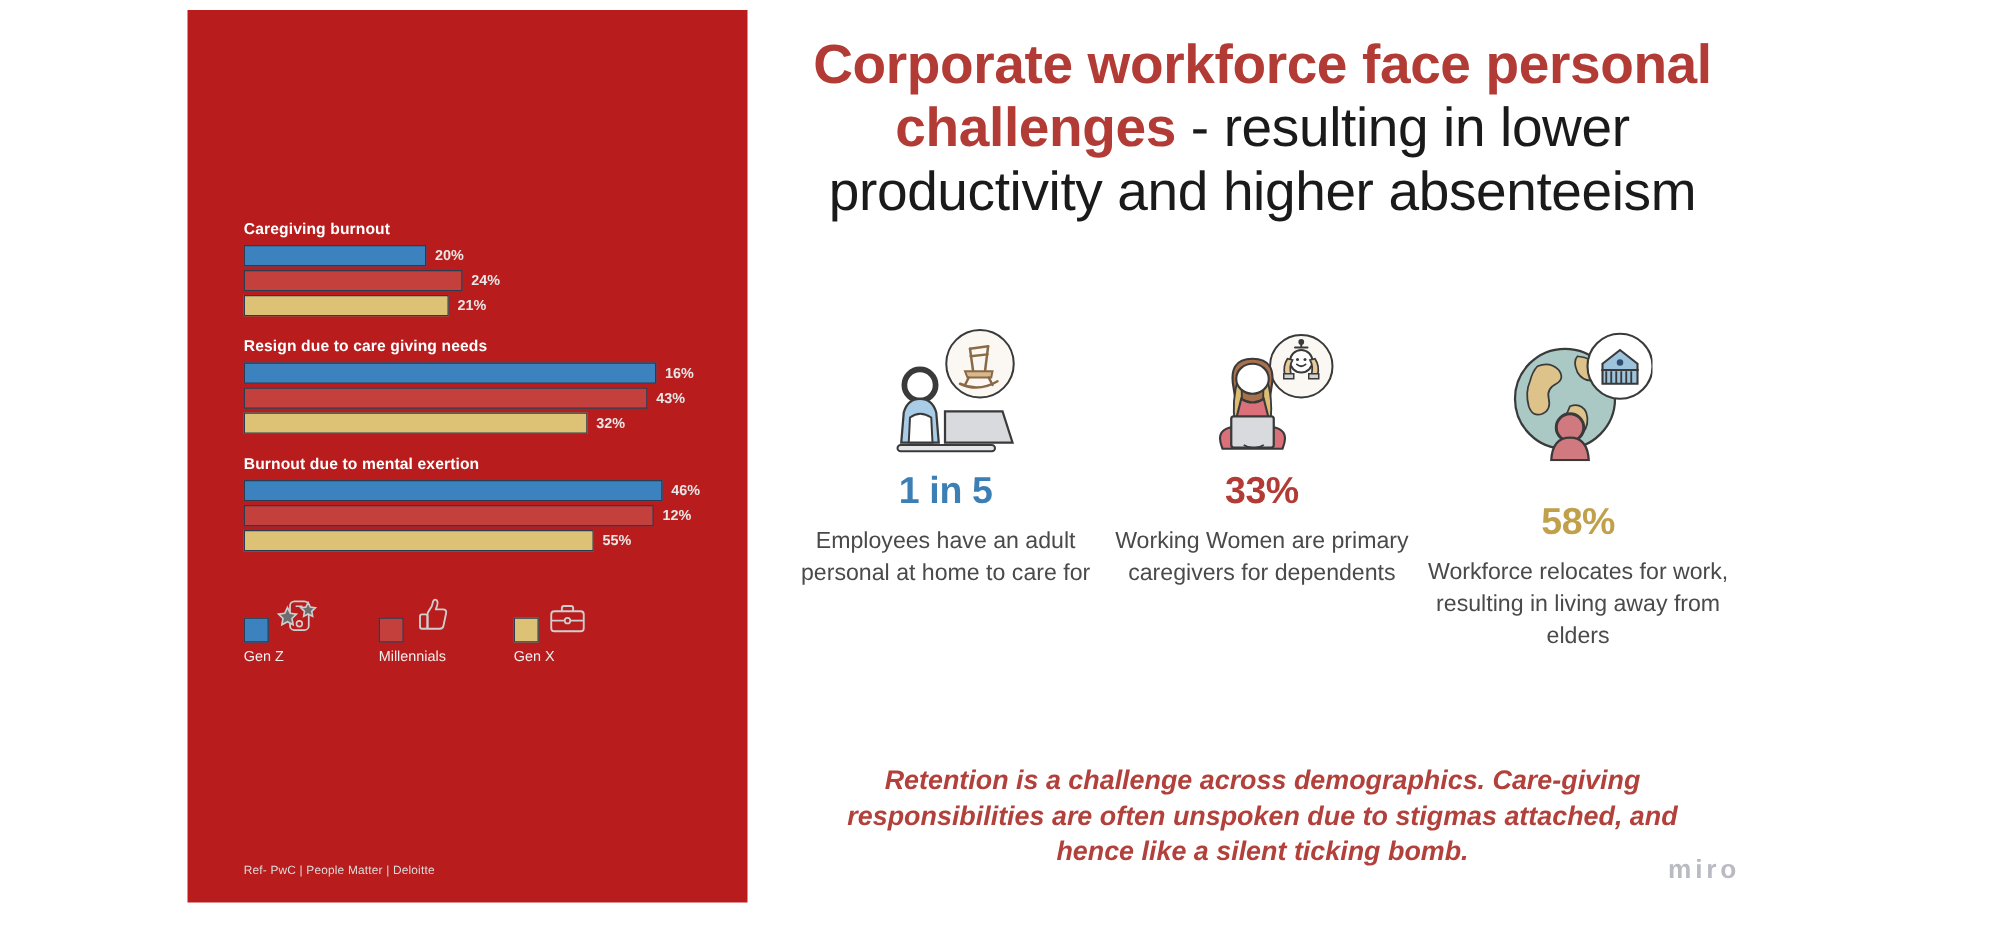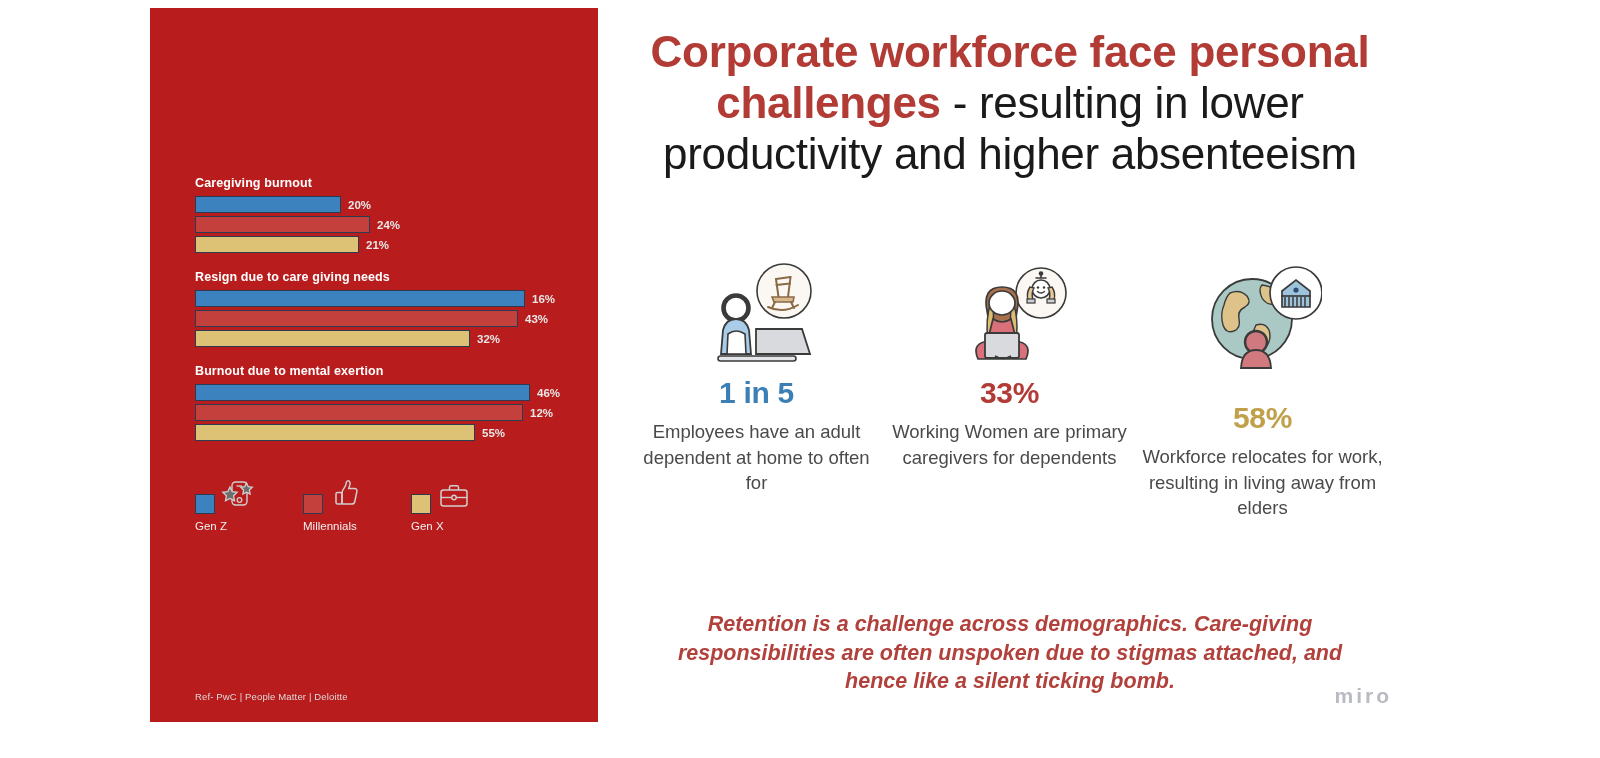--- a/index.html
+++ b/index.html
@@ -294,21 +294,21 @@
           <path d="M70 44 Q85 51 100 42"></path>
         </g>
         <circle cx="38" cy="45" r="12.5" fill="#ffffff" stroke="#3a3a3a" stroke-width="4.6"></circle>
         <path d="M25 67 q3 -11 13 -11 q10 0 13 11 l2 24 l-30 0 Z" fill="#a9cde6" stroke="#3a3a3a" stroke-width="1.8"></path>
         <path d="M30 71 q8 -6 17 0 l1 20 l-19 0 Z" fill="#ffffff" stroke="#3a3a3a" stroke-width="1.6"></path>
         <path d="M58 66 L104 66 L112 91 L58 91 Z" fill="#d8dade" stroke="#3a3a3a" stroke-width="1.8"></path>
         <rect x="20" y="93" width="78" height="5" rx="2.5" fill="#e3e5e8" stroke="#3a3a3a" stroke-width="1.6"></rect>
       </svg>
     </div>
     <div class="stat-value blue">1 in 5</div>
-    <div class="stat-desc">Employees have an adult dependent at home to often for</div>
+    <div class="stat-desc">Employees have an adult personal at home to care for</div>
   </div>
 
   <div class="stat">
     <div class="stat-icon">
       <svg width="118" height="106" viewBox="0 0 118 106">
         <circle cx="90" cy="30" r="25" fill="#fbf8f3" stroke="#3a3a3a" stroke-width="1.6"></circle>
         <circle cx="90" cy="26" r="9" fill="#ffffff" stroke="#3a3a3a" stroke-width="1.6"></circle>
         <path d="M85 15 L95 15 M90 12 L90 15" stroke="#3a3a3a" stroke-width="1.6" stroke-linecap="round"></path>
         <circle cx="90" cy="10.5" r="2.3" fill="#3a3a3a"></circle>
         <circle cx="87" cy="24.5" r="1.2" fill="#3a3a3a"></circle>

